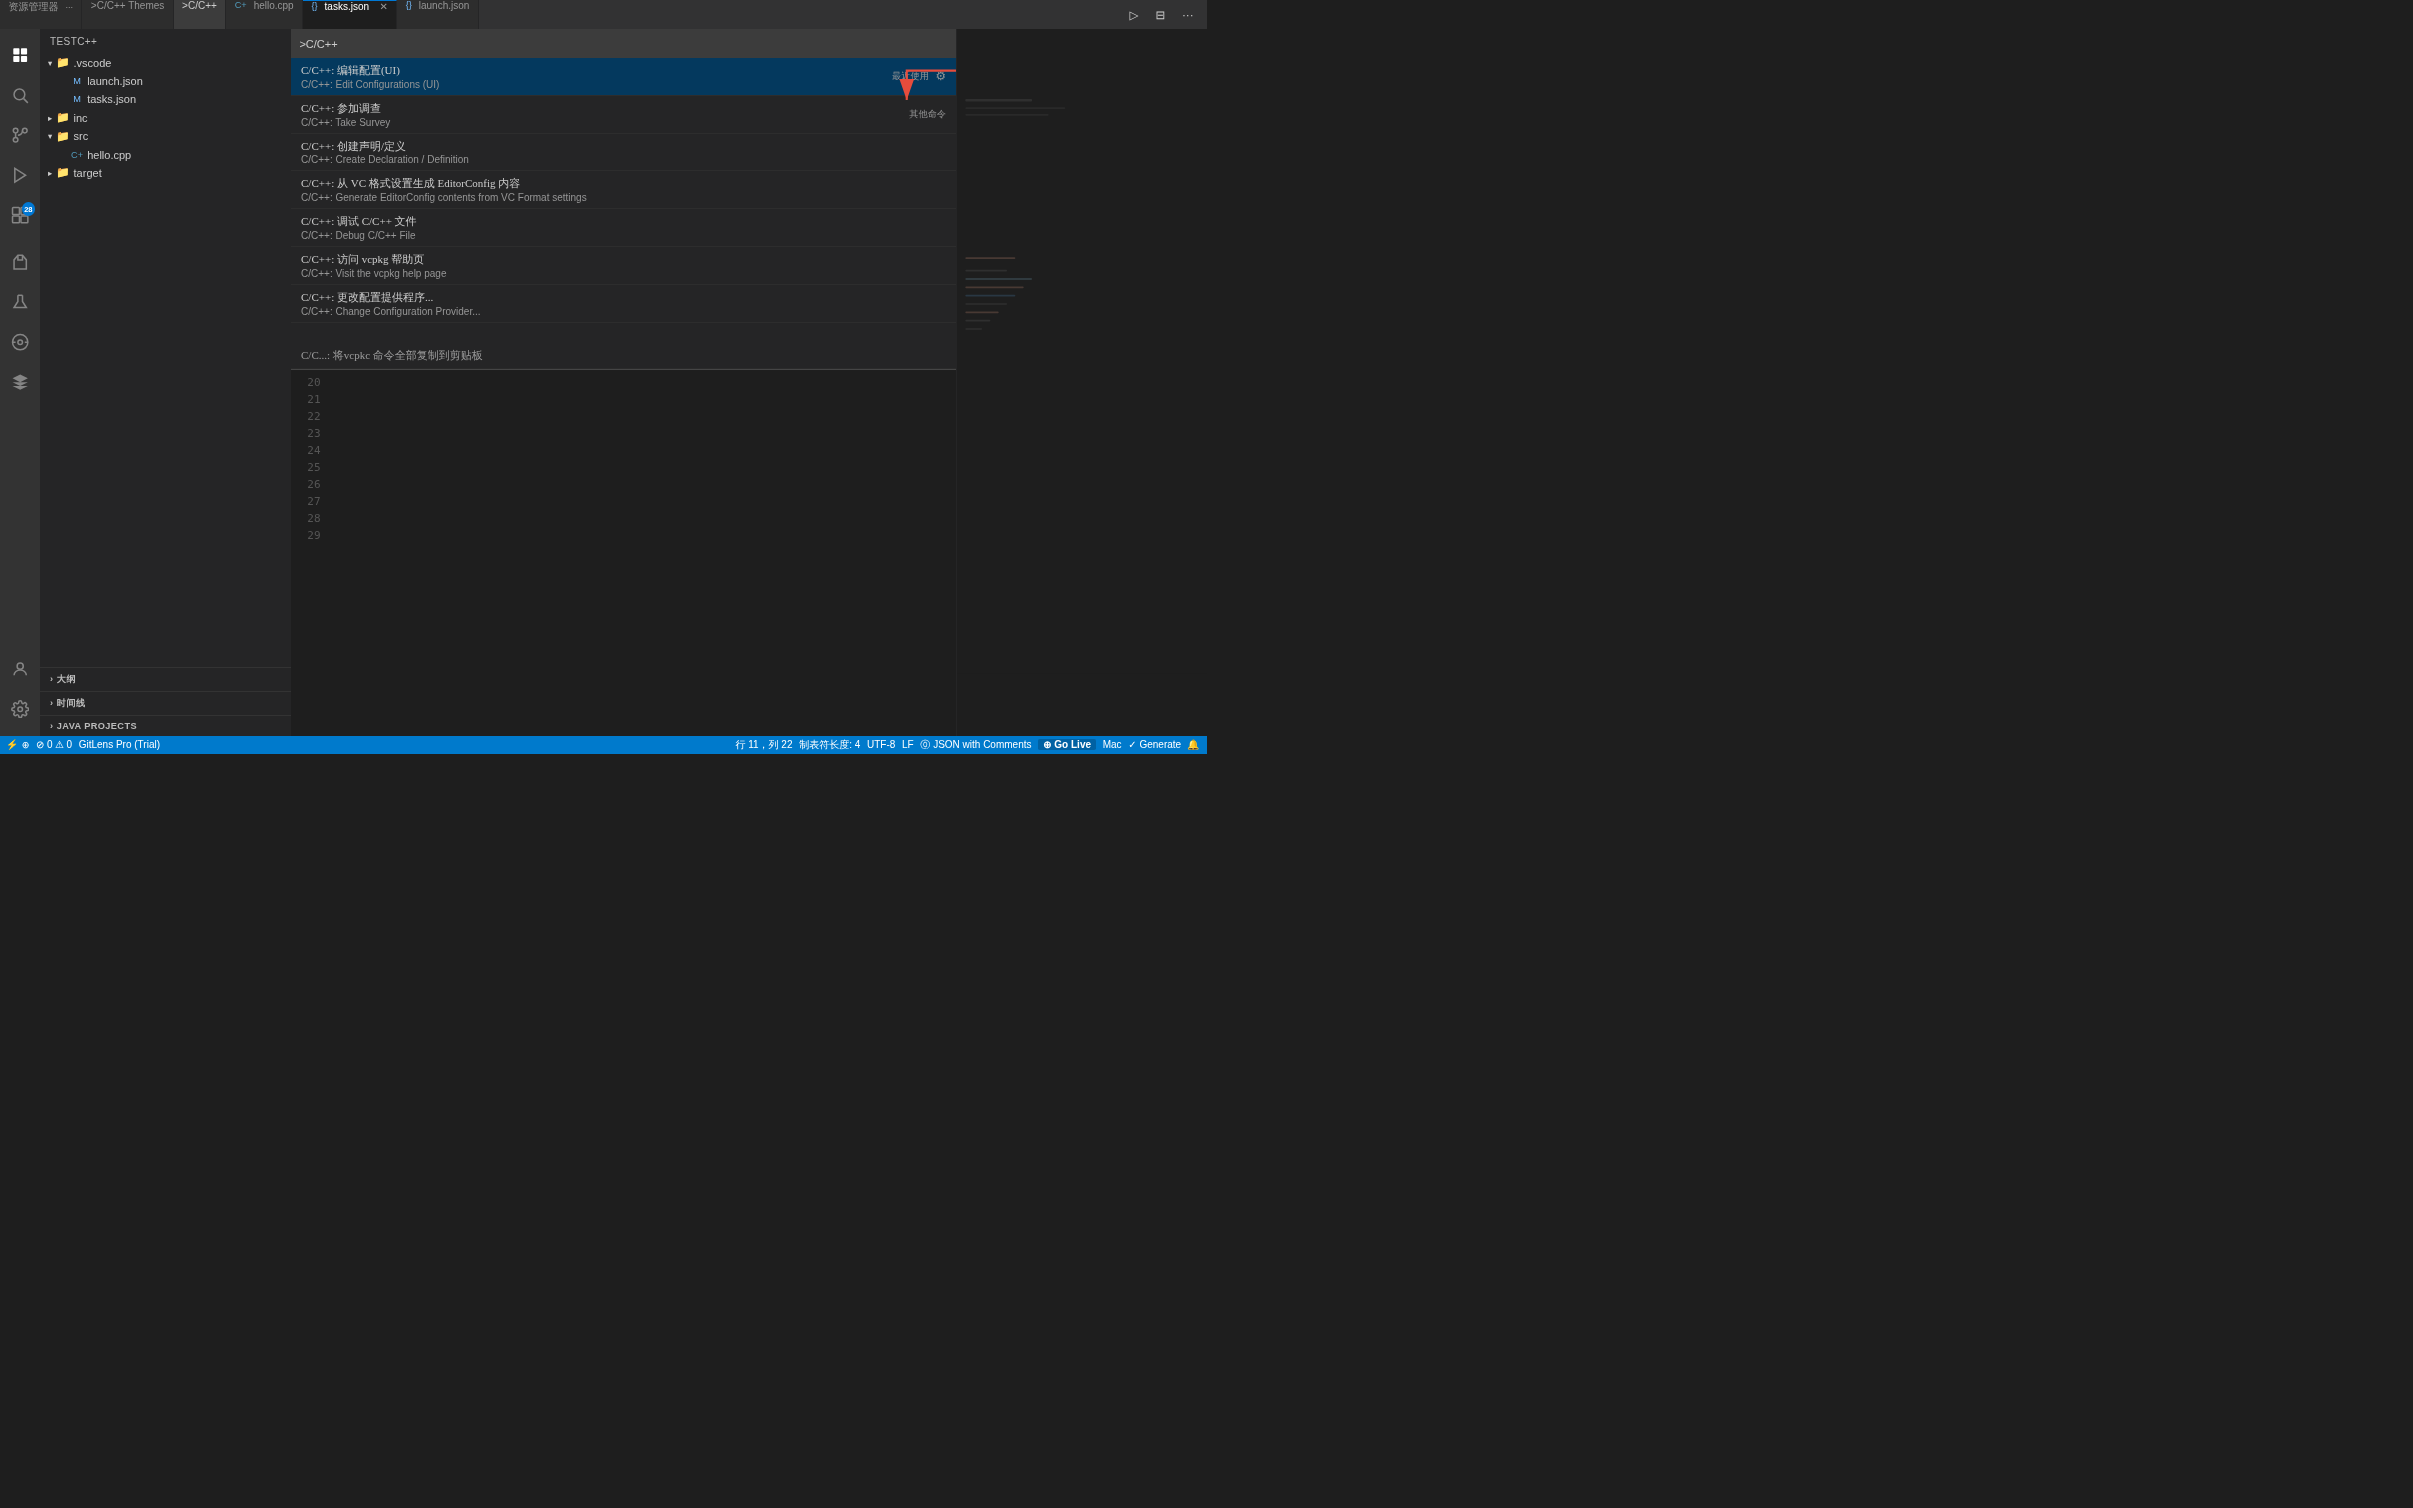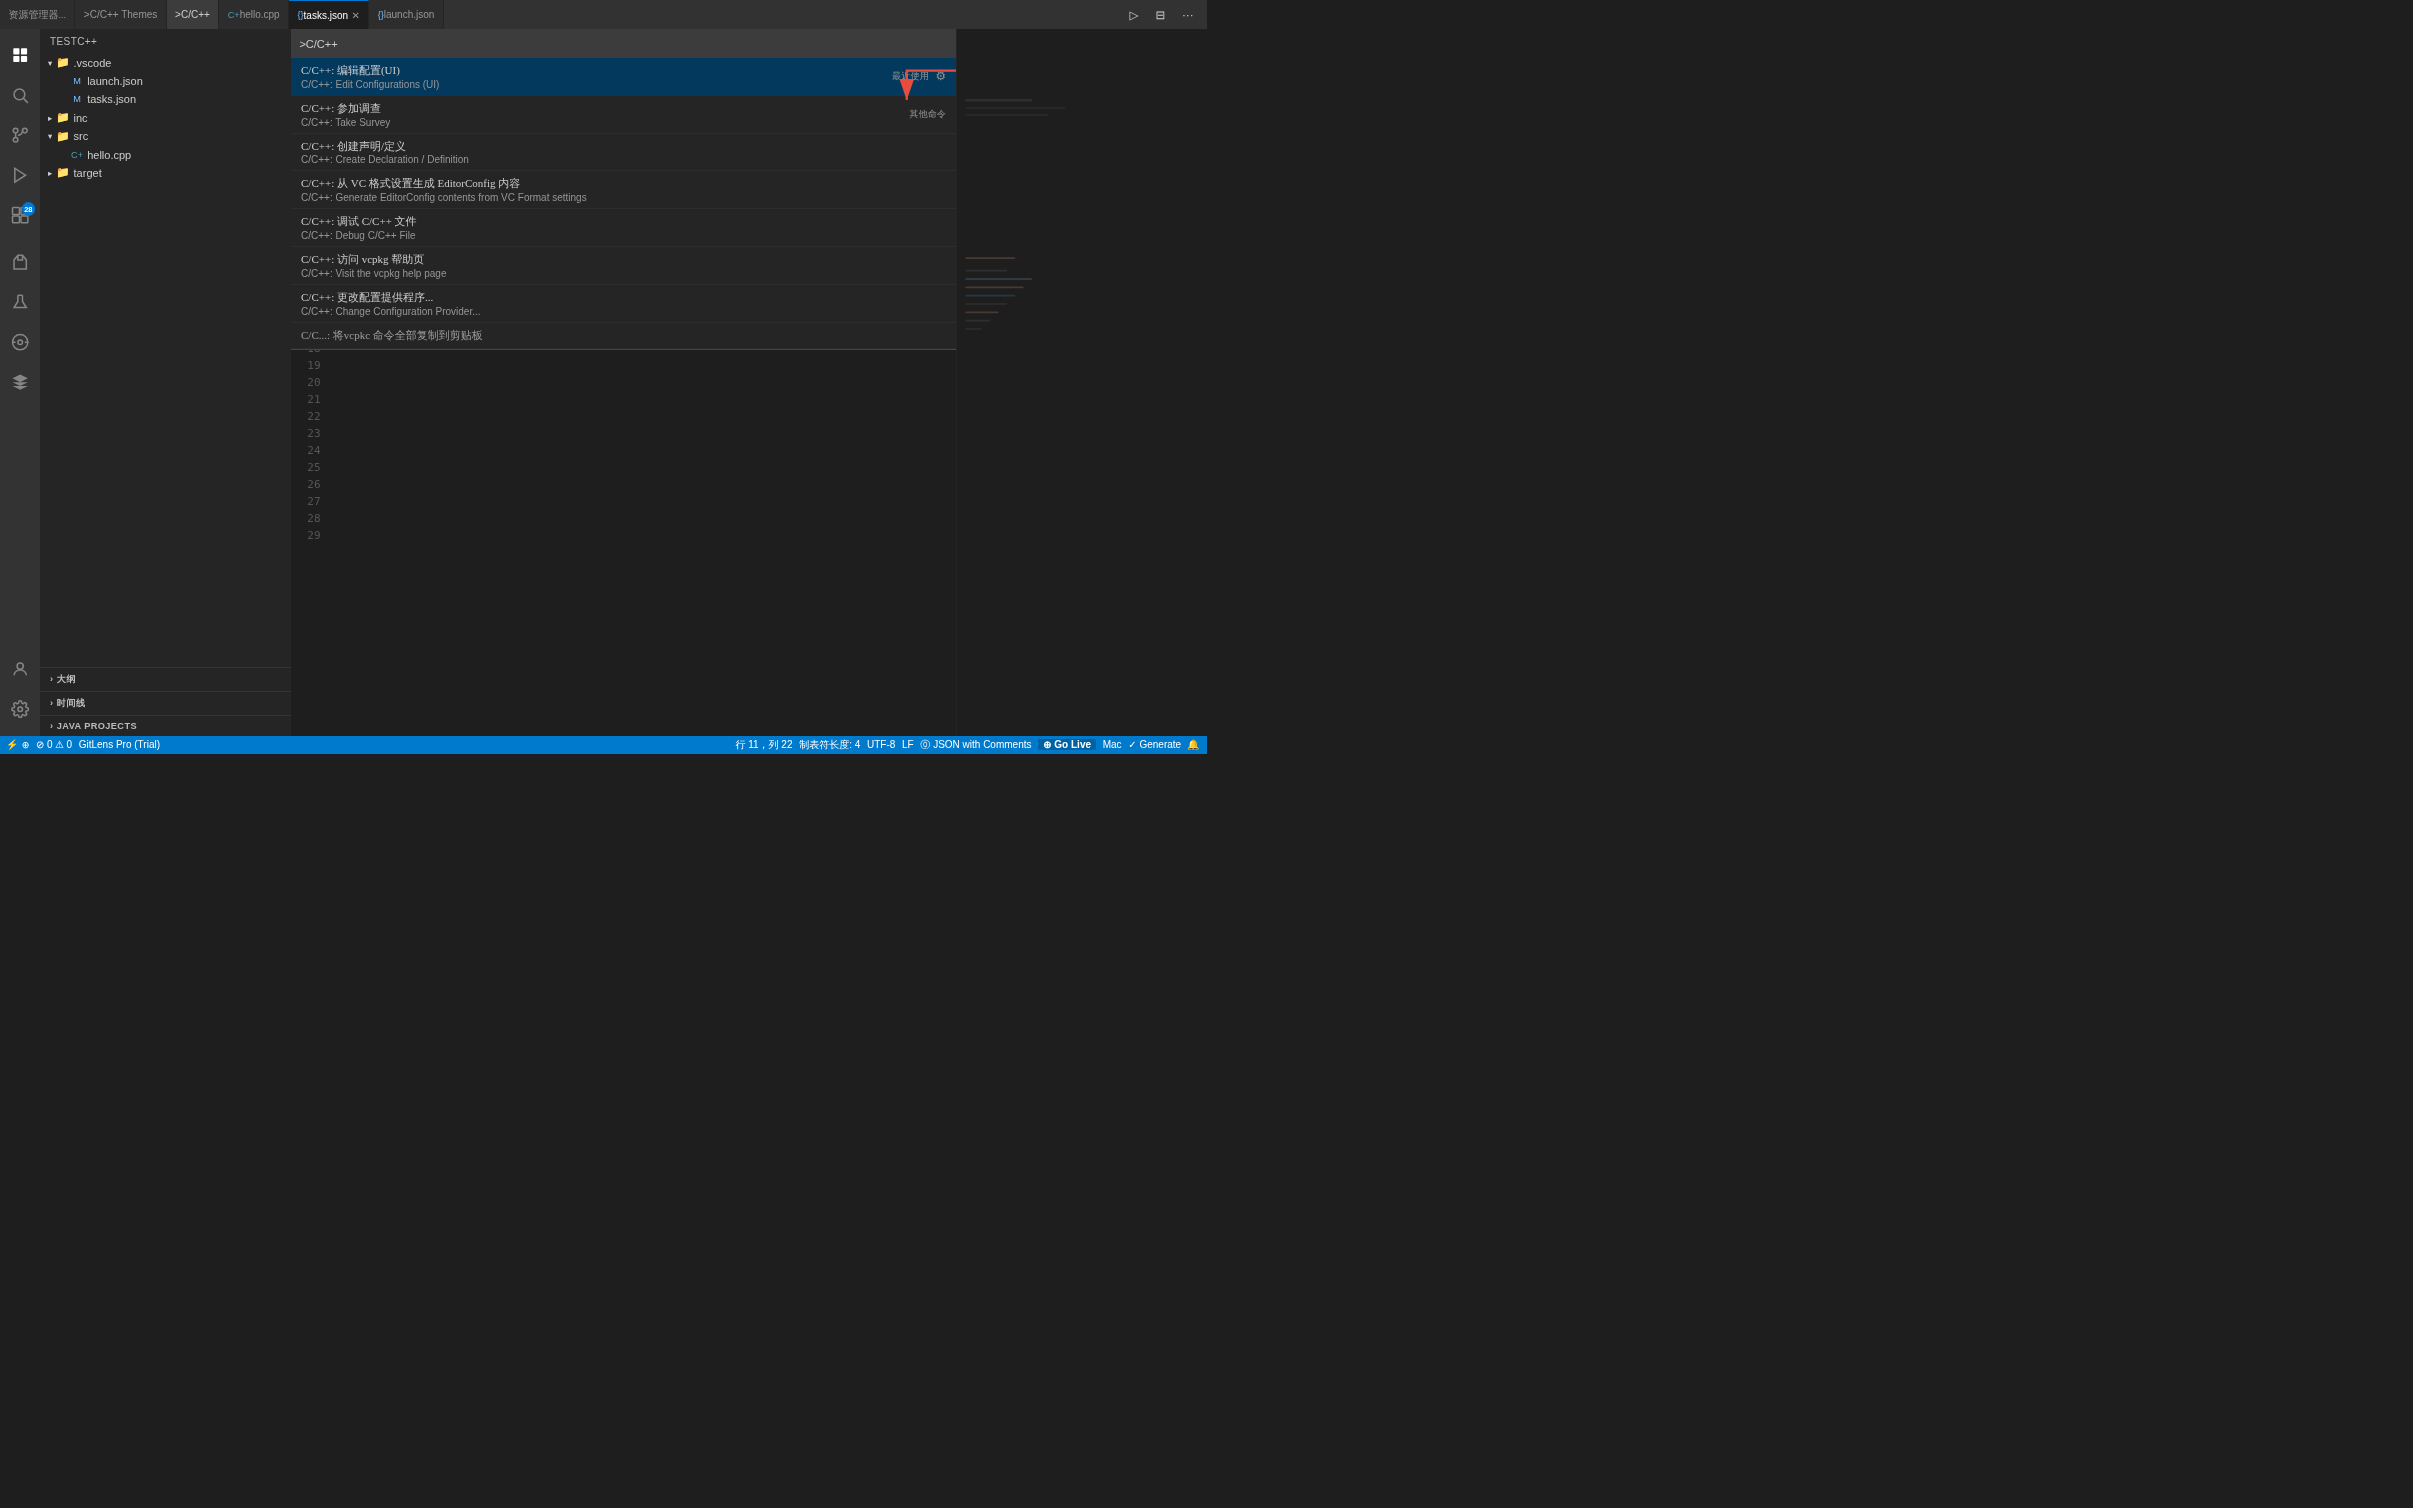--- a/index.html
+++ b/index.html
@@ -24,27 +24,26 @@
       flex-shrink: 0;
     }
     .title-bar-left {
       display: flex;
       align-items: center;
       gap: 0;
     }
     .tab {
       height: 29px;
       display: flex;
-      align-items: center;
       padding: 0 8.4px;
       font-size: 10px;
       color: #969696;
       background: #2d2d2d;
       border-right: 0.8px solid #252526;
-      gap: 0;
+      gap: 7px;
       white-space: nowrap;
       cursor: pointer;
     }
     .tab.active {
       background: #1e1e1e;
       color: #ffffff;
       border-top: 0.8px solid #0078d4;
     }
     .tab-close {
       font-size: 10px;
@@ -574,21 +573,21 @@
           </div>
         </div>
 
         <div class="command-item">
           <div class="command-item-texts">
             <span class="command-primary">C/C++: 更改配置提供程序...</span>
             <span class="command-secondary">C/C++: Change Configuration Provider...</span>
           </div>
         </div>
 
-        <div class="command-item" style="opacity:0.7;">
+        <div class="command-item" style="opacity:0.7;margin-top:20px;">
           <div class="command-item-texts">
             <span class="command-primary">C/C...: 将vcpkc 命令全部复制到剪贴板</span>
           </div>
         </div>
       </div>
     </div>
 
     <div class="editor-content" style="margin-top: 0;">
       <div class="line-numbers">
         <div>1</div>

